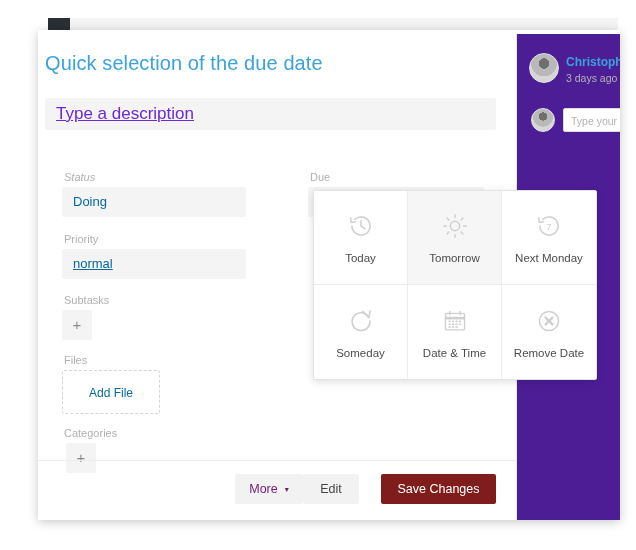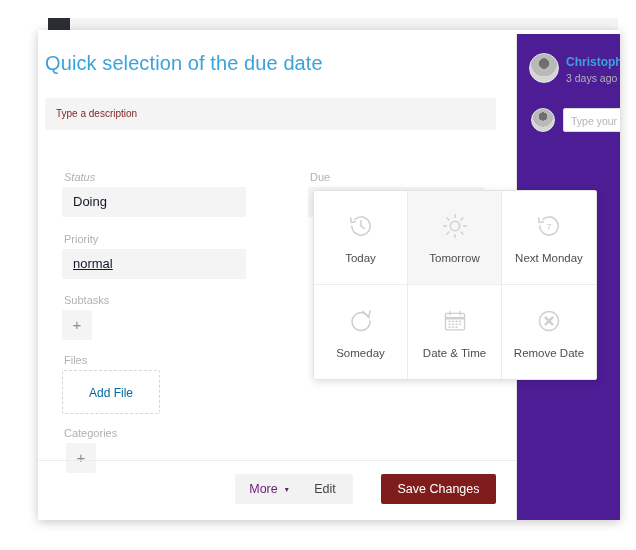--- a/index.html
+++ b/index.html
@@ -40,28 +40,28 @@
   .modal-side { position:absolute; left:478px; top:4px; width:104px; height:490px; background:#4c1d95; border-left:1px solid #e6e6e6; overflow:hidden; }
 
   .modal-title {
     position:absolute; left:7px; top:22px;
     font-size:20px; color:#3aa3dc; font-weight:400; letter-spacing:0.1px;
   }
 
   .desc-input {
     position:absolute; left:7px; top:68px; width:451px; height:32px;
     background:#f4f4f4; border:none; border-radius:2px;
-    font-size:10px; color:#7f1d1d; font-family:"Liberation Sans", sans-serif;
-    padding:0 11px; line-height:32px;
+    font-size:17px; color:#6d28d9; font-family:"Liberation Sans", sans-serif;
+    padding:0 11px; line-height:32px;text-decoration:underline;
   }
 
   .field-label { position:absolute; font-size:11px; color:#b1b1b1; }
   .field-box {
     position:absolute; background:#f4f4f4; border:none; border-radius:2px;
-    font-size:13px; color:#0f172a; font-family:"Liberation Sans", sans-serif;
+    font-size:13px; color:#0369a1; font-family:"Liberation Sans", sans-serif;
     padding:0 11px;
   }
 
   .lbl-status   { left:26px; top:141px;font-style:italic; }
   .box-status   { left:24px; top:157px; width:184px; height:30px; line-height:30px; }
   .lbl-priority { left:26px; top:203px; }
   .box-priority { left:24px; top:219px; width:184px; height:30px; line-height:30px;text-decoration:underline; }
   .lbl-due      { left:272px; top:141px; }
   .box-due      { left:270px; top:157px; width:176px; height:30px; line-height:30px; }
 
@@ -86,21 +86,21 @@
   }
 
   
   .footer-rule { position:absolute; left:0; top:430px; width:478px; height:1px; background:#ececec; }
   .btn {
     position:absolute; height:30px; border:none; border-radius:2px;
     font-size:12.5px; font-family:"Liberation Sans", sans-serif; cursor:pointer;
   }
   .btn-more { left:197px; top:444px; width:68px; background:#f2f2f2; color:#701a75; }
   .btn-more .caret { font-size:8px; margin-left:7px; position:relative; top:-1px; }
-  .btn-edit { left:259px; top:444px; width:56px; background:#f2f2f2; color:#444; }
+  .btn-edit { left:265px; top:444px; width:56px; background:#f2f2f2; color:#444; }
   .btn-save { left:343px; top:444px; width:115px; background:#7f1d1d; color:#fff; }
 
   
   .side-avatar {
     position:absolute; border-radius:50%;
     background: radial-gradient(circle at 50% 34%, #6f6f6f 0 22%, #b9b9b9 23% 55%, #d6d6d6 56% 100%);
     border:1px solid #e3e3e3;
   }
   .av1 { left:12px; top:19px; width:30px; height:30px; }
   .av2 { left:14px; top:74px; width:24px; height:24px; }

